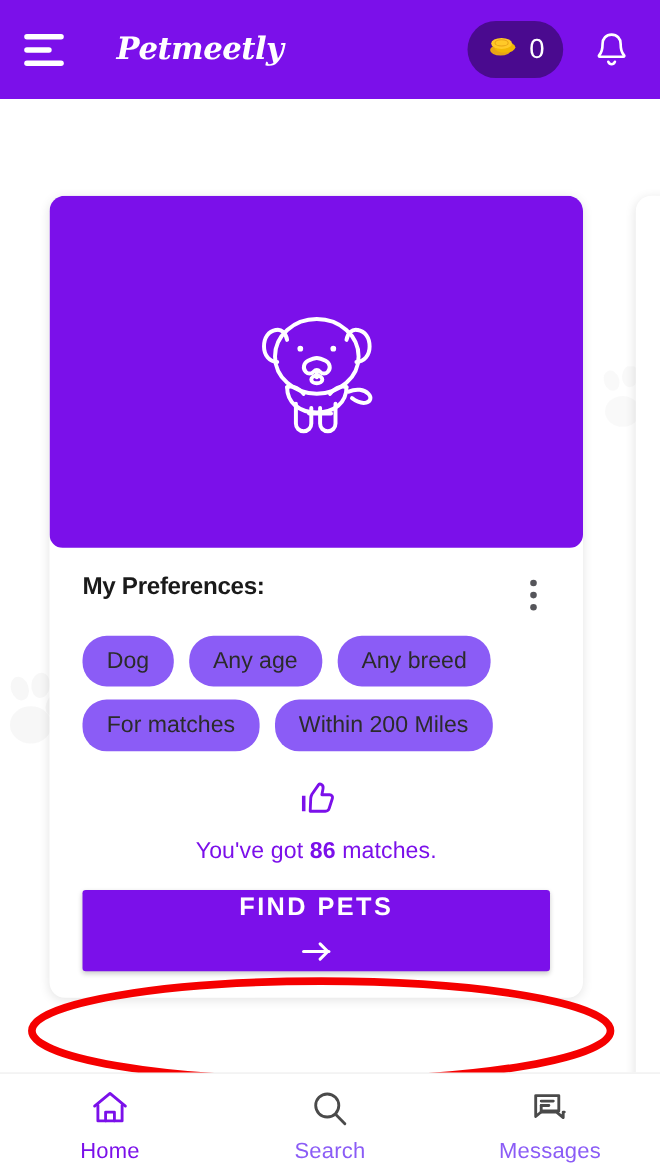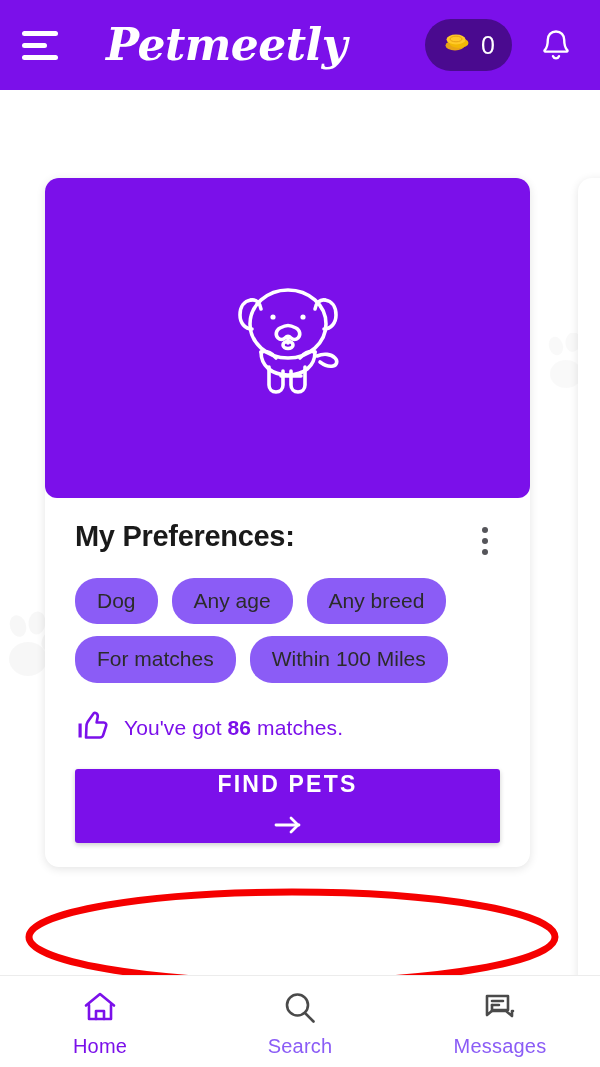--- a/index.html
+++ b/index.html
@@ -42,21 +42,21 @@
     background: #ffffff;
   }
   .hamburger span:nth-child(1) { width: 36px; }
   .hamburger span:nth-child(2) { width: 25px; }
   .hamburger span:nth-child(3) { width: 36px; }
 
   .logo {
     font-family: "DejaVu Serif", serif;
     font-style: italic;
     font-weight: 700;
-    font-size: 44px;
+    font-size: 28px;
     color: #ffffff;
     margin-left: 38px;
     letter-spacing: -0.5px;
     line-height: 1;
     white-space: nowrap;
   }
 
   .header-right {
     margin-left: auto;
     display: flex;
@@ -150,21 +150,21 @@
     padding: 22px 30px 24px 30px;
   }
 
   .prefs-head {
     display: flex;
     align-items: flex-start;
     justify-content: space-between;
   }
 
   .prefs-title {
-    font-size: 29px;
+    font-size: 22px;
     font-weight: 700;
     color: #1a1a1a;
     letter-spacing: -0.3px;
   }
 
   .kebab {
     width: 30px;
     height: 34px;
     display: flex;
     flex-direction: column;
@@ -196,20 +196,21 @@
     cursor: pointer;
     line-height: 1.25;
     white-space: nowrap;
   }
 
   .matches-row {
     display: flex;
     align-items: center;
     gap: 15px;
     margin-top: 27px;
+    flex-direction: column;
   }
   .matches-text {
     font-size: 21px;
     color: #7B10EA;
     letter-spacing: 0.1px;
   }
   .matches-text b { font-weight: 700; }
 
   .find-btn {
     margin-top: 23px;
@@ -377,21 +378,21 @@
           <i></i>
           <i></i>
         </div>
       </div>
 
       <div class="chips" id="chips">
           <div class="chip">Dog</div>
           <div class="chip">Any age</div>
           <div class="chip">Any breed</div>
           <div class="chip">For matches</div>
-          <div class="chip">Within 100 Miles</div>
+          <div class="chip">Within 200 Miles</div>
         </div>
 
       <div class="matches-row">
         <span>
           <svg width="34" height="32" viewBox="0 0 34 32" fill="none" stroke="#7B10EA" stroke-width="2.6" stroke-linecap="round" stroke-linejoin="round">
             <path d="M3.5 13.5h3.2v14H3.5z" fill="#7B10EA" stroke="none"></path>
             <path d="M11 27.5h13.8c1.6 0 3-1 3.4-2.5l3-9.3c.5-1.6-.7-3.2-2.4-3.2h-7.2l1.1-5.6c.3-1.7-.6-3.4-2.2-4-.8-.3-1.7 0-2.1.8L12.6 12c-.6 1.1-1 2.3-1.1 3.5z"></path>
           </svg>
         </span>
         <span class="matches-text"><span>You've got </span><b>86</b><span> matches.</span></span>

